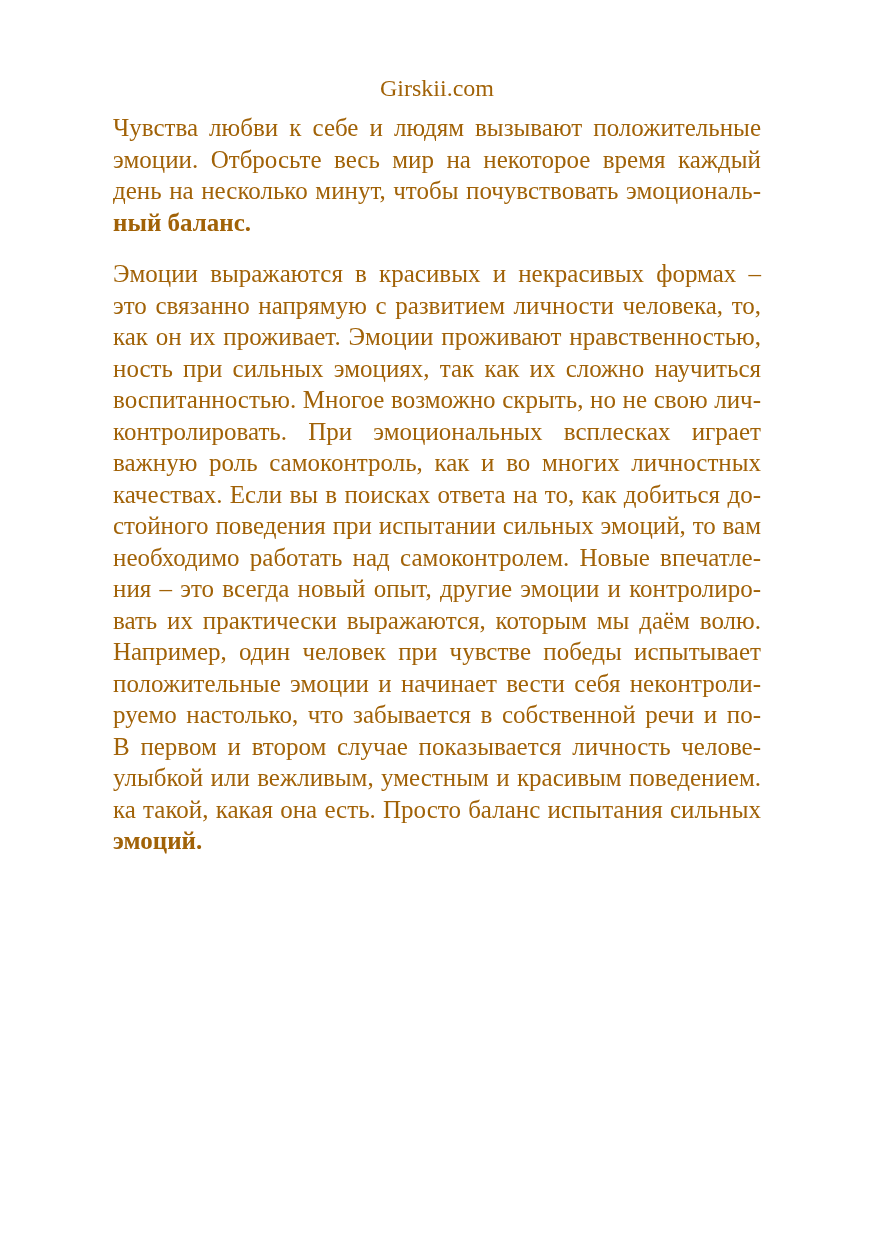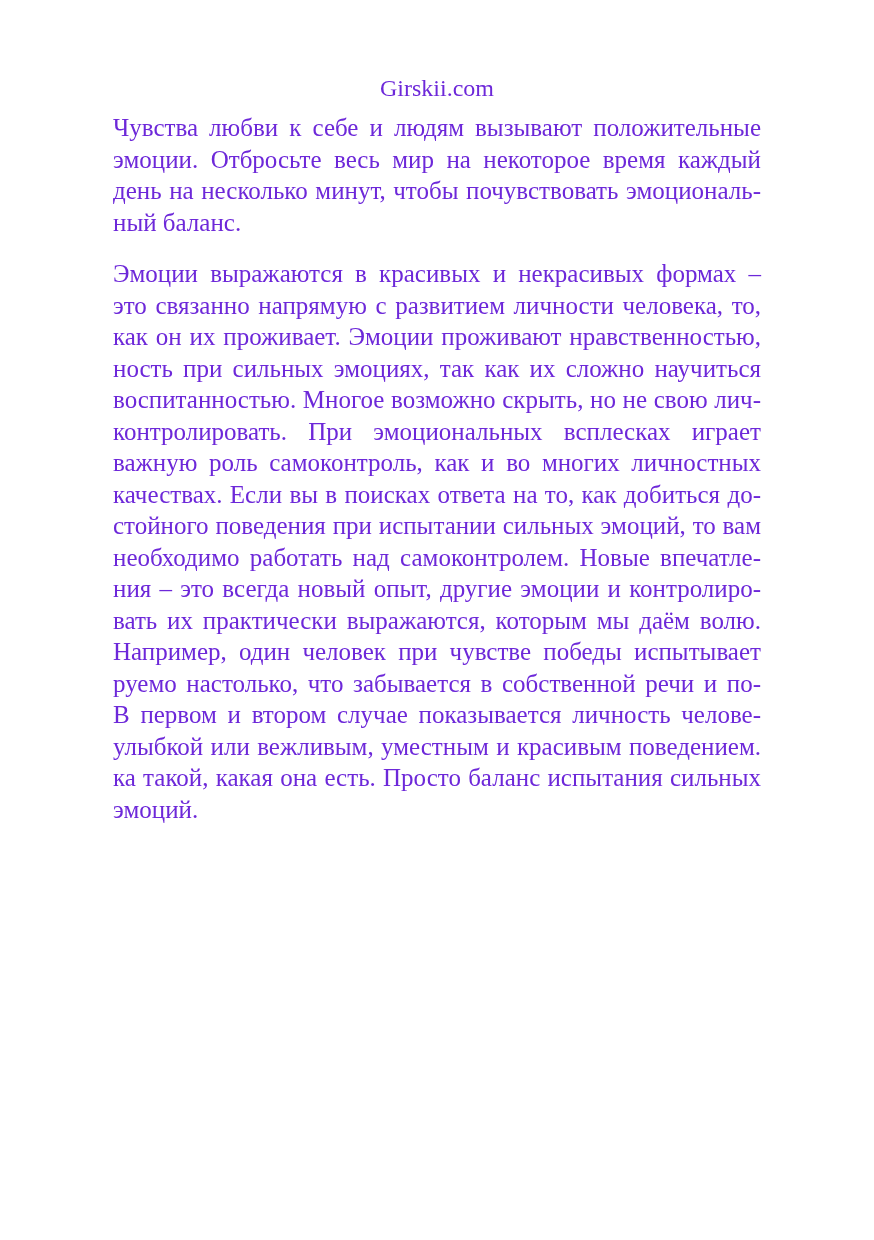--- a/index.html
+++ b/index.html
@@ -6,21 +6,21 @@
     margin: 0;
     padding: 0;
     background: #ffffff;
   }
   .page {
     position: relative;
     width: 874px;
     height: 876px;
     background: #ffffff;
     font-family: "Liberation Serif", "DejaVu Serif", serif;
-    color: #6d28d9;
+    color: #a16207;
     overflow: hidden;
   }
   .running-head {
     position: absolute;
     top: 74px;
     left: 0;
     right: 0;
     text-align: center;
     font-size: 24px;
     line-height: 28px;
@@ -36,20 +36,21 @@
   .para {
     margin: 0 0 20px 0;
   }
   .line {
     text-align: justify;
     text-align-last: justify;
     white-space: normal;
   }
   .line.para-last {
     text-align-last: left;
+    font-weight: bold;
   }
   .page-number {
     position: absolute;
     top: 1132px;
     left: 0;
     right: 0;
     text-align: center;
     font-size: 26px;
     line-height: 30px;
   }
@@ -74,20 +75,21 @@
         <div class="line">ность при сильных эмоциях, так как их сложно научиться</div>
         <div class="line">воспитанностью. Многое возможно скрыть, но не свою лич-</div>
         <div class="line">контролировать. При эмоциональных всплесках играет</div>
         <div class="line">важную роль самоконтроль, как и во многих личностных</div>
         <div class="line">качествах. Если вы в поисках ответа на то, как добиться до-</div>
         <div class="line">стойного поведения при испытании сильных эмоций, то вам</div>
         <div class="line">необходимо работать над самоконтролем. Новые впечатле-</div>
         <div class="line">ния – это всегда новый опыт, другие эмоции и контролиро-</div>
         <div class="line">вать их практически выражаются, которым мы даём волю.</div>
         <div class="line">Например, один человек при чувстве победы испытывает</div>
+        <div class="line">положительные эмоции и начинает вести себя неконтроли-</div>
         <div class="line">руемо настолько, что забывается в собственной речи и по-</div>
         <div class="line">В первом и втором случае показывается личность челове-</div>
         <div class="line">улыбкой или вежливым, уместным и красивым поведением.</div>
         <div class="line">ка такой, какая она есть. Просто баланс испытания сильных</div>
         <div class="line para-last">эмоций.</div>
       </div>
     </div>
 
   <div class="page-number">4</div>
 </div>

